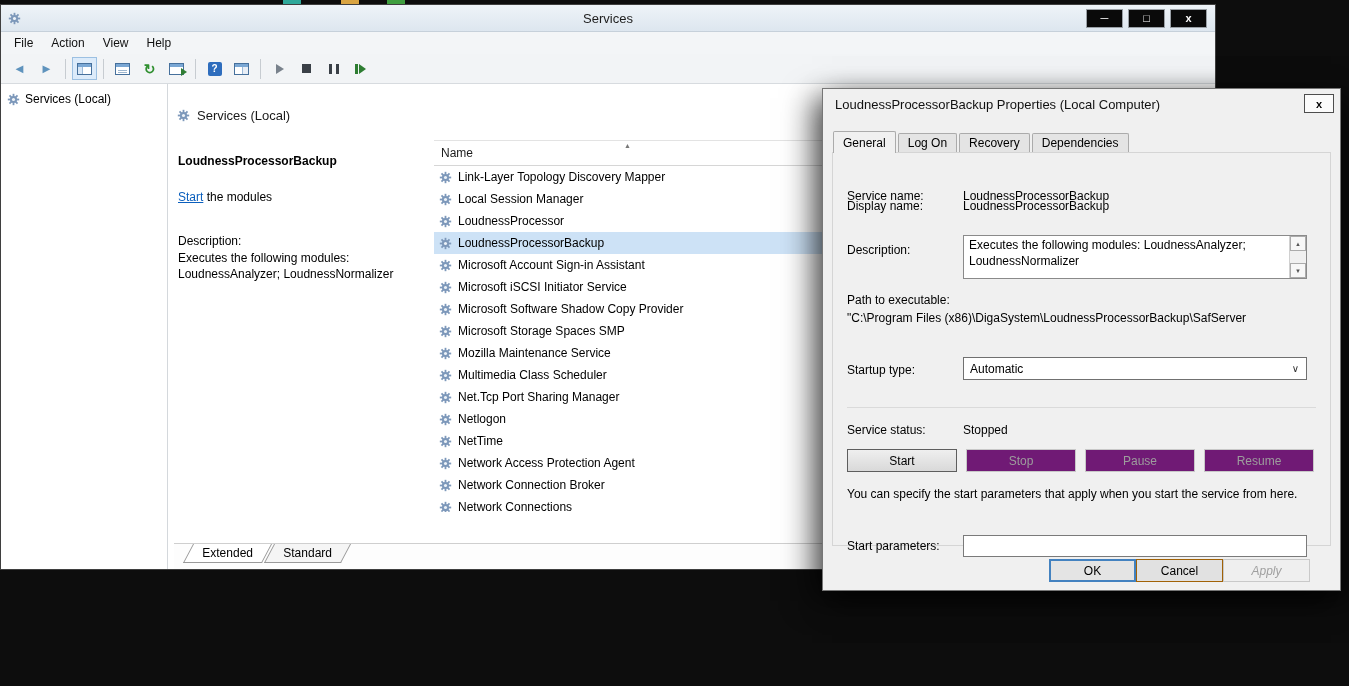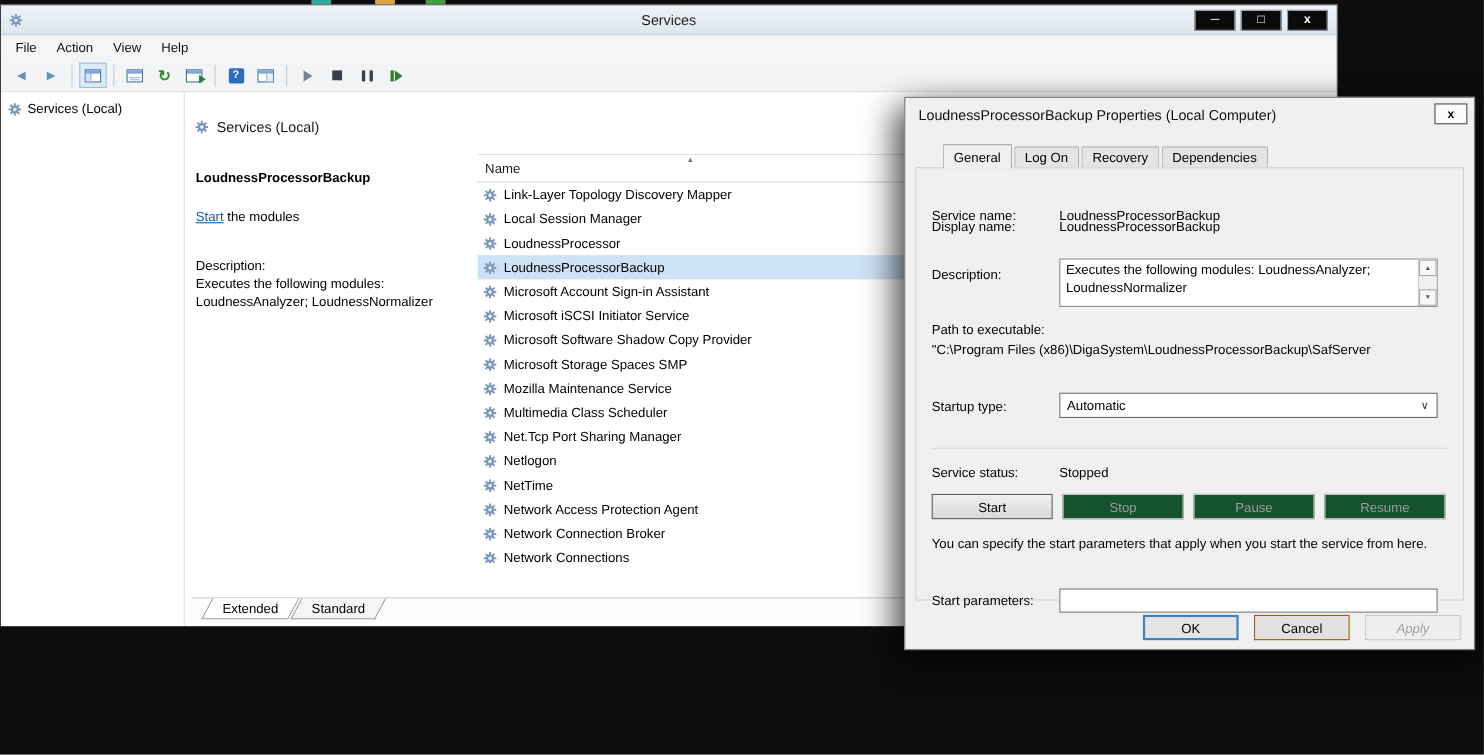--- a/index.html
+++ b/index.html
@@ -96,21 +96,21 @@
     position:absolute; left:822px; top:88px; width:519px; height:503px;
     background:#f0f0f0; border:1px solid #767676; z-index:5;
     box-shadow:-10px 10px 28px rgba(0,0,0,.6), 10px 10px 28px rgba(0,0,0,.55);
   }
   .dlg-title { height:30px; display:flex; align-items:center; padding-left:12px; font-size:13px; color:#111; position:relative; }
   .dlg-close {
     position:absolute; right:6px; top:5px; width:30px; height:19px;
     border:1px solid #4e4e4e; background:#fbfbfb; color:#000;
     display:flex; align-items:center; justify-content:center; font-weight:bold; font-size:11px;
   }
-  .dlg-tabs { position:absolute; top:41px; left:10px; height:22px; display:flex; align-items:flex-end; z-index:3;margin-left:24px; }
+  .dlg-tabs { position:absolute; top:41px; left:10px; height:22px; display:flex; align-items:flex-end; z-index:3; }
   .dtab {
     height:19px; padding:0 9px; display:flex; align-items:center;
     background:#e4e4e4; border:1px solid #ababab; border-bottom:none;
     margin-right:2px; border-radius:2px 2px 0 0;
   }
   .dtab.active { height:22px; background:#f0f0f0; margin-bottom:-1px; }
   .tab-page { position:absolute; left:9px; right:9px; top:63px; bottom:44px; border:1px solid #d5d5d5; background:#f0f0f0; }
   .frow { position:absolute; left:14px; display:flex; }
   .r1 { top:36px; } .r2 { top:46px; }
   .flabel { display:inline-block; width:116px; }
@@ -124,25 +124,25 @@
   .path-value { position:absolute; left:14px; top:158px; right:2px; white-space:nowrap; overflow:hidden; }
   .startup-label { position:absolute; left:14px; top:210px; }
   .combo { position:absolute; left:130px; top:204px; width:344px; height:23px; background:#fff; border:1px solid #707070; display:flex; align-items:center; padding-left:6px; }
   .combo-arrow { margin-left:auto; padding-right:7px; font-size:10px; color:#333; }
   .hsep { position:absolute; left:14px; right:14px; top:254px; height:1px; background:#dadada; }
   .status-row { position:absolute; left:14px; top:270px; display:flex; }
   .ctl-row { position:absolute; left:14px; top:296px; display:flex; gap:9px; }
   button { font-family:"Liberation Sans", sans-serif; font-size:12px; cursor:default; }
   .ctl-btn { width:110px; height:23px; }
   .ctl-btn.en { background:linear-gradient(#efefef,#d9d9d9); border:1px solid #5e5e5e; color:#000; }
-  .ctl-btn.dis { background:#14532d; border:1px solid #c8c8c8; color:#9d9d9d; }
+  .ctl-btn.dis { background:#701a75; border:1px solid #c8c8c8; color:#9d9d9d; }
   .hint { position:absolute; left:14px; top:333px; width:468px; line-height:1.35; }
   .param-label { position:absolute; left:14px; top:386px; }
   .param-input { position:absolute; left:130px; top:382px; width:344px; height:22px; background:#fff; border:1px solid #7a7a7a; padding:0 4px; font-family:"Liberation Sans", sans-serif; font-size:12px; }
-  .ftr { position:absolute; right:12px; bottom:8px; display:flex; gap:14px; }
+  .ftr { position:absolute; right:30px; bottom:8px; display:flex; }
   .ftr-btn { width:87px; height:23px; background:#e1e1e1; border:1px solid #a16207; color:#000; }
   .ftr-btn.ok { border:2px solid #4382c0; background:#e4e4e4; }
   .ftr-btn.dis { background:#efefef; border:1px solid #c9c9c9; color:#9f9f9f;font-style:italic; }
 </style>
 </head>
 <body>
 
 <div class="desktop">
   <div class="peek peek1"></div>
   <div class="peek peek2"></div>

